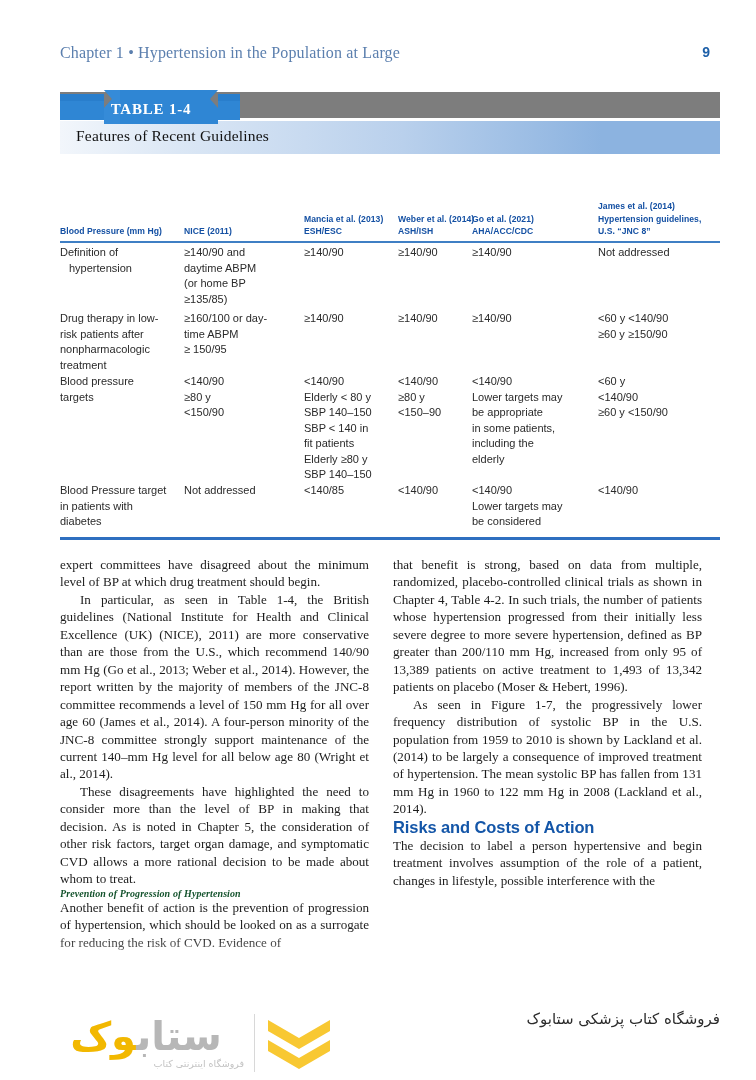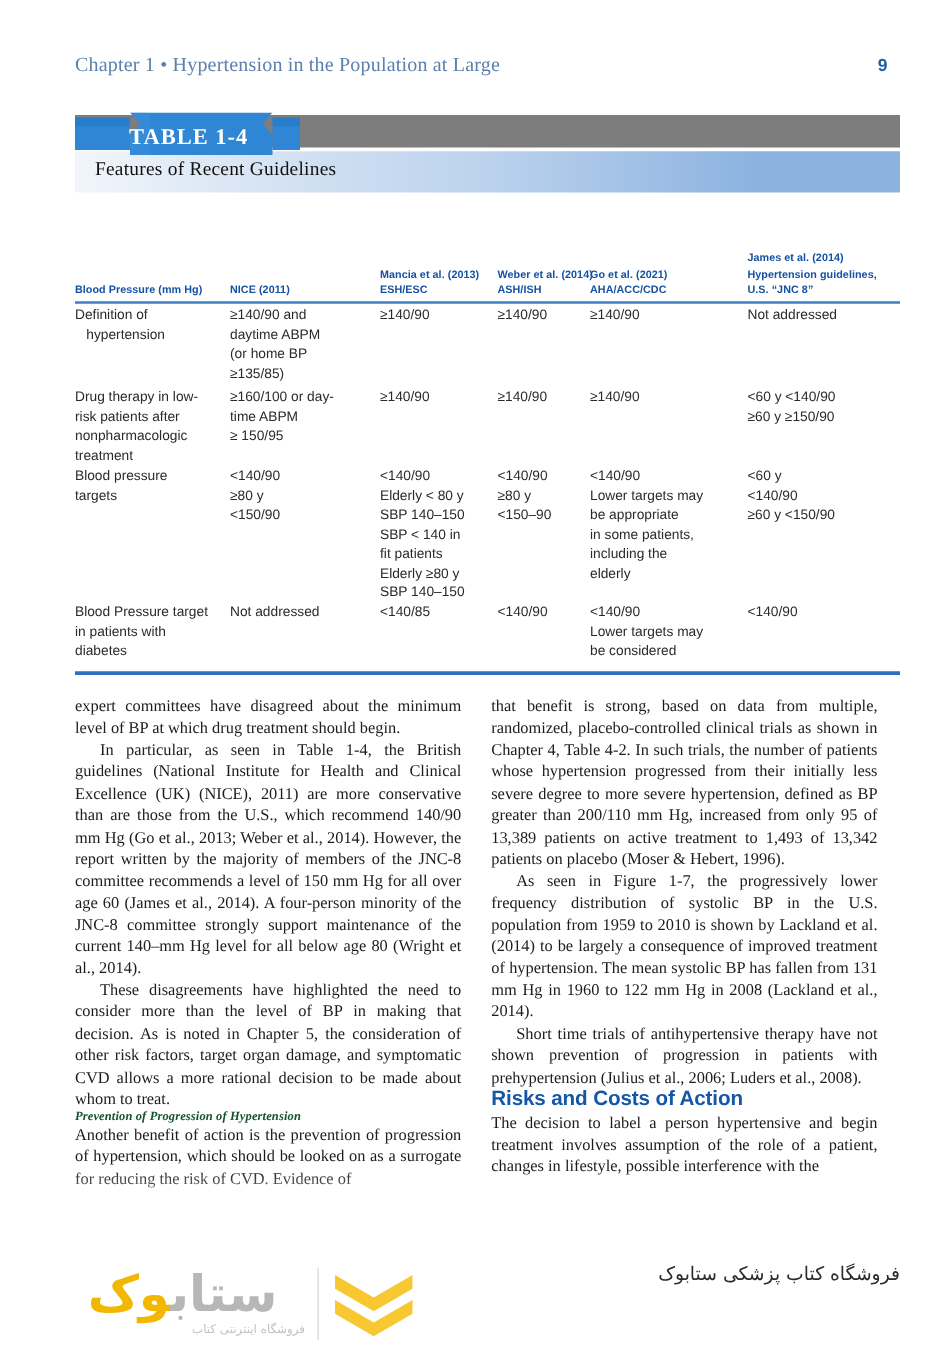--- a/index.html
+++ b/index.html
@@ -79,21 +79,21 @@
   .ribbon-label {
     position: absolute;
     left: 0; top: 0;
     width: 180px;
     height: 34px;
     line-height: 34px;
     text-align: center;
     padding-left: 2px;
     box-sizing: border-box;
     font-family: "Liberation Serif", serif;
-    font-size: 18px;
+    font-size: 15px;
     font-weight: bold;
     letter-spacing: 0.8px;
     color: #ffffff;
     z-index: 5;
     pointer-events: none;
   }
   .title-panel {
     position: absolute;
     left: 0; top: 29px;
     width: 660px;
@@ -436,21 +436,20 @@
     <p>expert committees have disagreed about the minimum level of BP at which drug treatment should begin.</p>
     <p class="indent">In particular, as seen in Table 1-4, the British guidelines (National Institute for Health and Clinical Excellence (UK) (NICE), 2011) are more conservative than are those from the U.S., which recommend 140/90 mm Hg (Go et al., 2013; Weber et al., 2014). However, the report written by the majority of members of the JNC-8 committee recommends a level of 150 mm Hg for all over age 60 (James et al., 2014). A four-person minority of the JNC-8 committee strongly support maintenance of the current 140–mm Hg level for all below age 80 (Wright et al., 2014).</p>
     <p class="indent">These disagreements have highlighted the need to consider more than the level of BP in making that decision. As is noted in Chapter 5, the consideration of other risk factors, target organ damage, and symptomatic CVD allows a more rational decision to be made about whom to treat.</p>
     <h2 class="section-head sec-gap-top">Prevention of Progression of Hypertension</h2>
     <p class="sec-gap-bot">Another benefit of action is the prevention of progression of hypertension, which should be looked on as a surrogate for reducing the risk of CVD. Evidence of</p>
   </div>
 
   <div class="col col-right">
     <p>that benefit is strong, based on data from multiple, randomized, placebo-controlled clinical trials as shown in Chapter 4, Table 4-2. In such trials, the number of patients whose hypertension progressed from their initially less severe degree to more severe hypertension, defined as BP greater than 200/110 mm Hg, increased from only 95 of 13,389 patients on active treatment to 1,493 of 13,342 patients on placebo (Moser &amp; Hebert, 1996).</p>
     <p class="indent">As seen in Figure 1-7, the progressively lower frequency distribution of systolic BP in the U.S. population from 1959 to 2010 is shown by Lackland et al. (2014) to be largely a consequence of improved treatment of hypertension. The mean systolic BP has fallen from 131 mm Hg in 1960 to 122 mm Hg in 2008 (Lackland et al., 2014).</p>
-    <p class="indent">Short time trials of antihypertensive therapy have not shown prevention of progression in patients with prehypertension (Julius et al., 2006; Luders et al., 2008).</p>
     <h2 class="section-head sans sec-gap-top">Risks and Costs of Action</h2>
     <p class="sec-gap-bot">The decision to label a person hypertensive and begin treatment involves assumption of the role of a patient, changes in lifestyle, possible interference with the</p>
   </div>
 
   <div class="fade"></div>
 </div>
 
 <div class="footer">
   <div class="logo-wrap">
     <div class="logo-word"><span>ستاب</span><span class="gold">وک</span></div>

